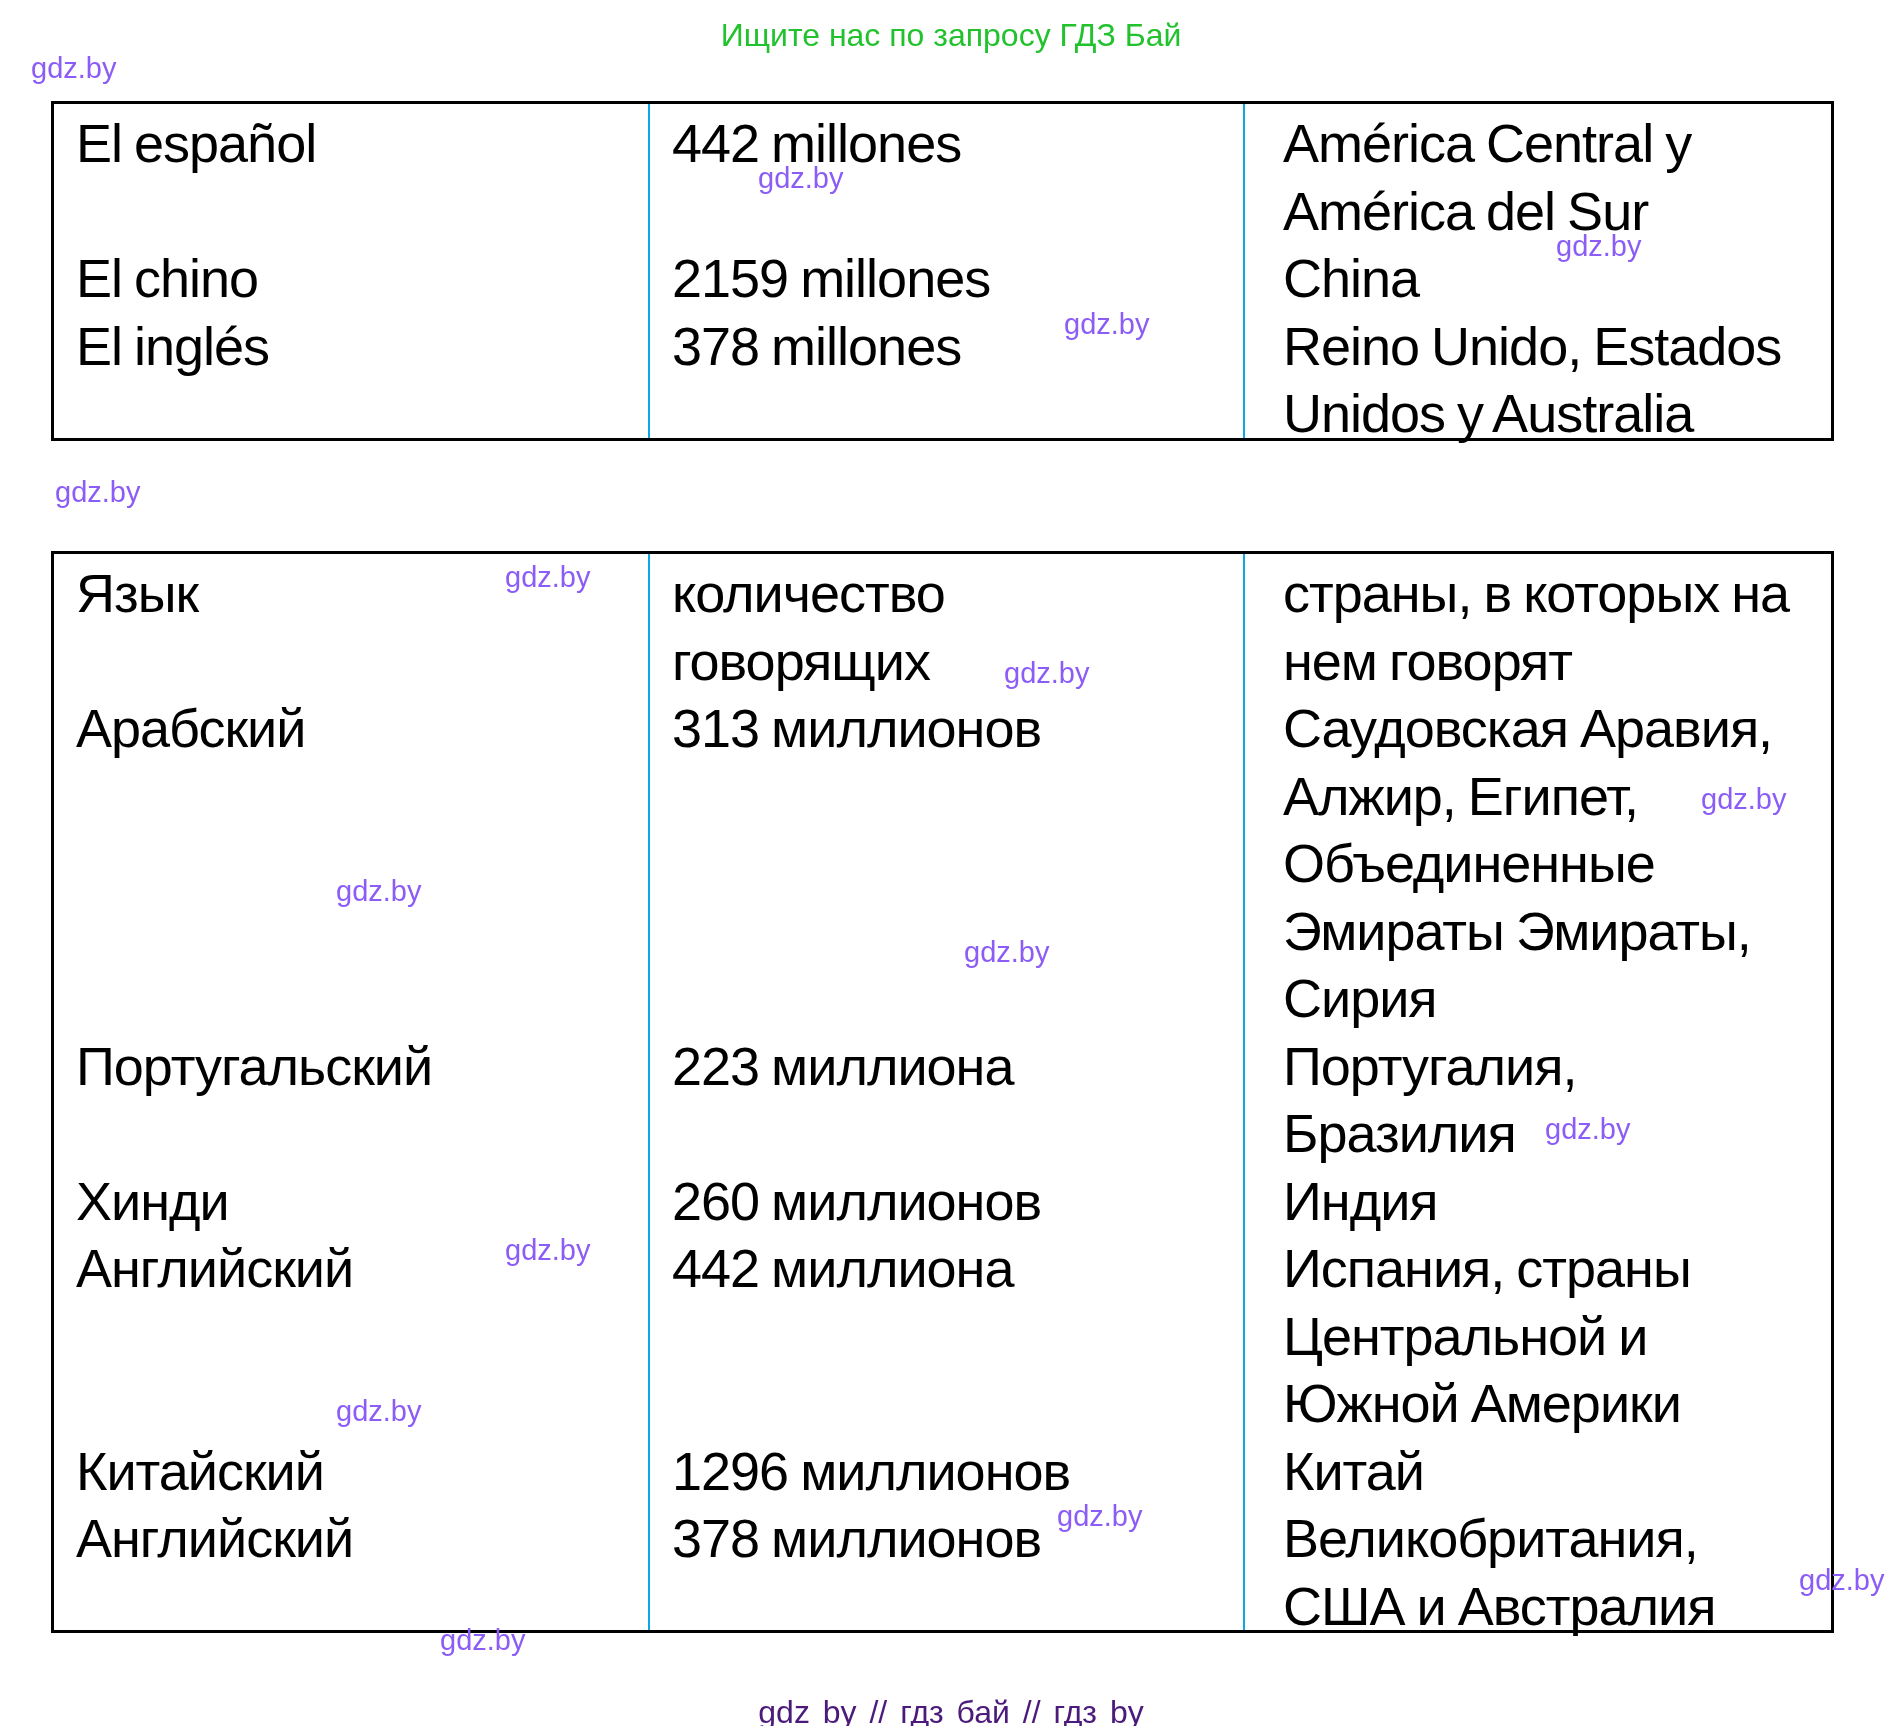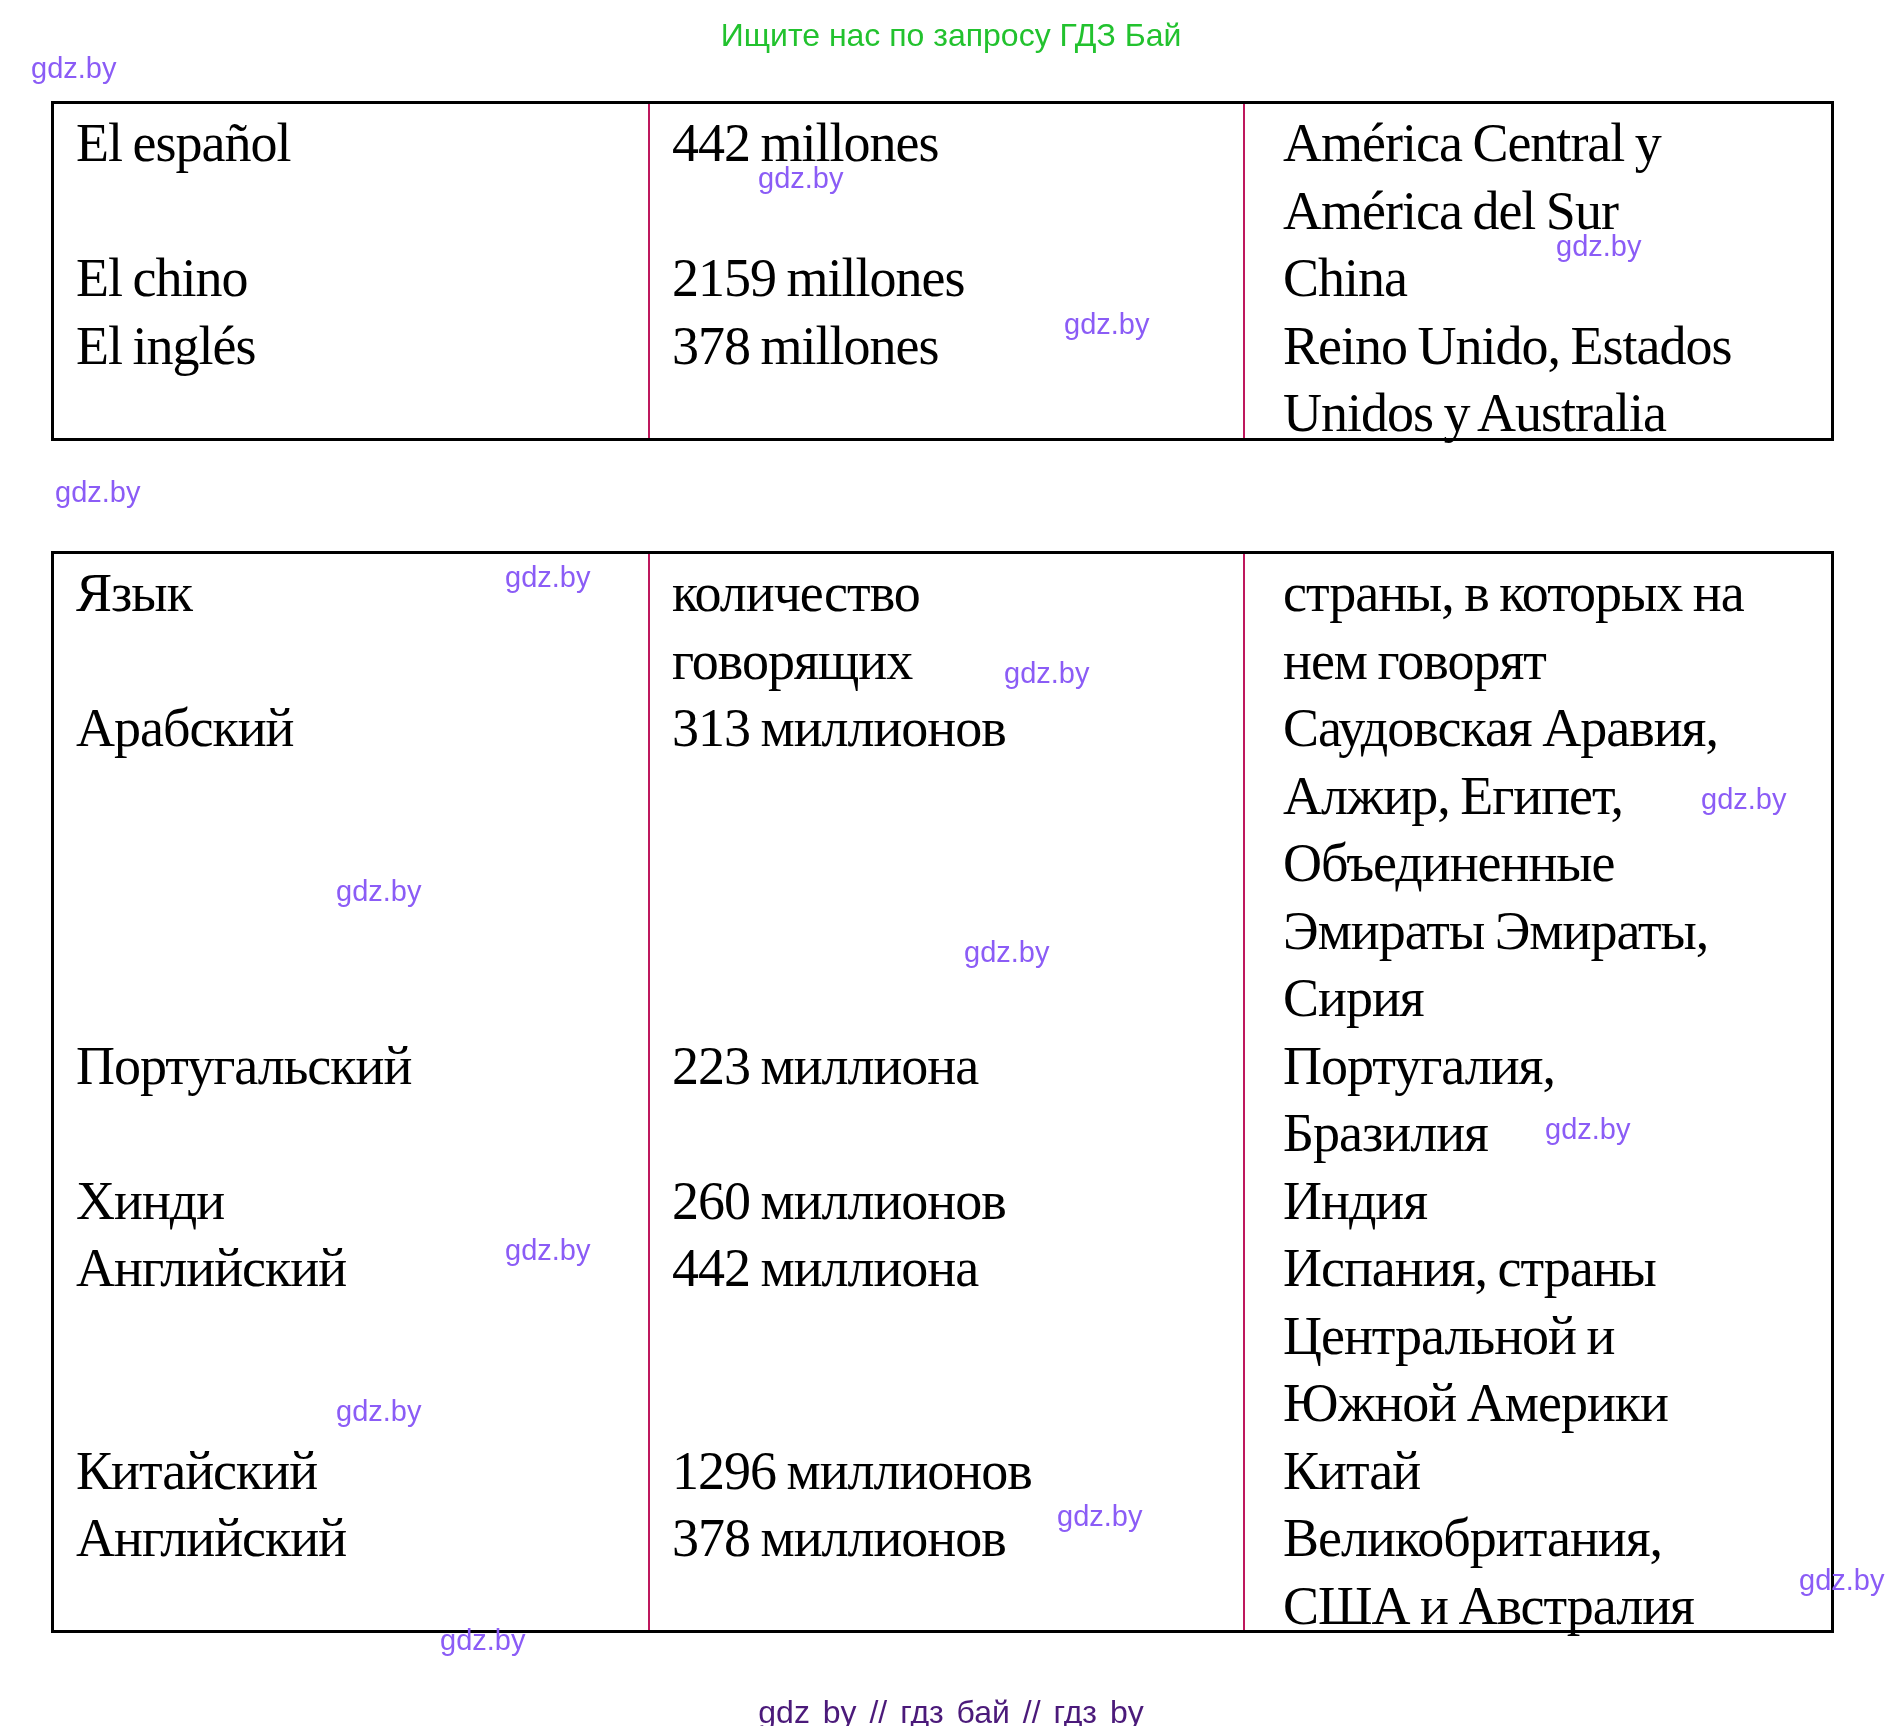--- a/index.html
+++ b/index.html
@@ -17,24 +17,24 @@
     position:absolute; font-family:"Liberation Sans", sans-serif;
     font-size:29px; line-height:30px; color:#8b5cf6; white-space:nowrap;
     transform:translateY(-50%);
   }
   .tbl {
     position:absolute; left:51px; width:1783px; border:3px solid #000;
     box-sizing:border-box; display:flex;
   }
   .col {
     box-sizing:border-box; padding-left:22px; padding-top:6px;
-    font-family:Liberation Serif, serif; font-size:54px; line-height:67.5px;
+    font-family:Liberation Sans, sans-serif; font-size:54px; line-height:67.5px;
     color:#000; letter-spacing:-1px; word-spacing:-2px;
   }
-  .col + .col { border-left:2px solid #be185d; }
+  .col + .col { border-left:2px solid #0ea5e9; }
   .c1 { width:594px; }
   .c2 { width:595px; }
   .c3 { flex:1; padding-left:38px; }
   .line { height:67.5px; white-space:nowrap; }
 </style>
 </head>
 <body>
 
 <div class="header-promo" style="color: rgb(34, 194, 46); margin-top: 17px;">Ищите нас по запросу ГДЗ Бай</div>
 

